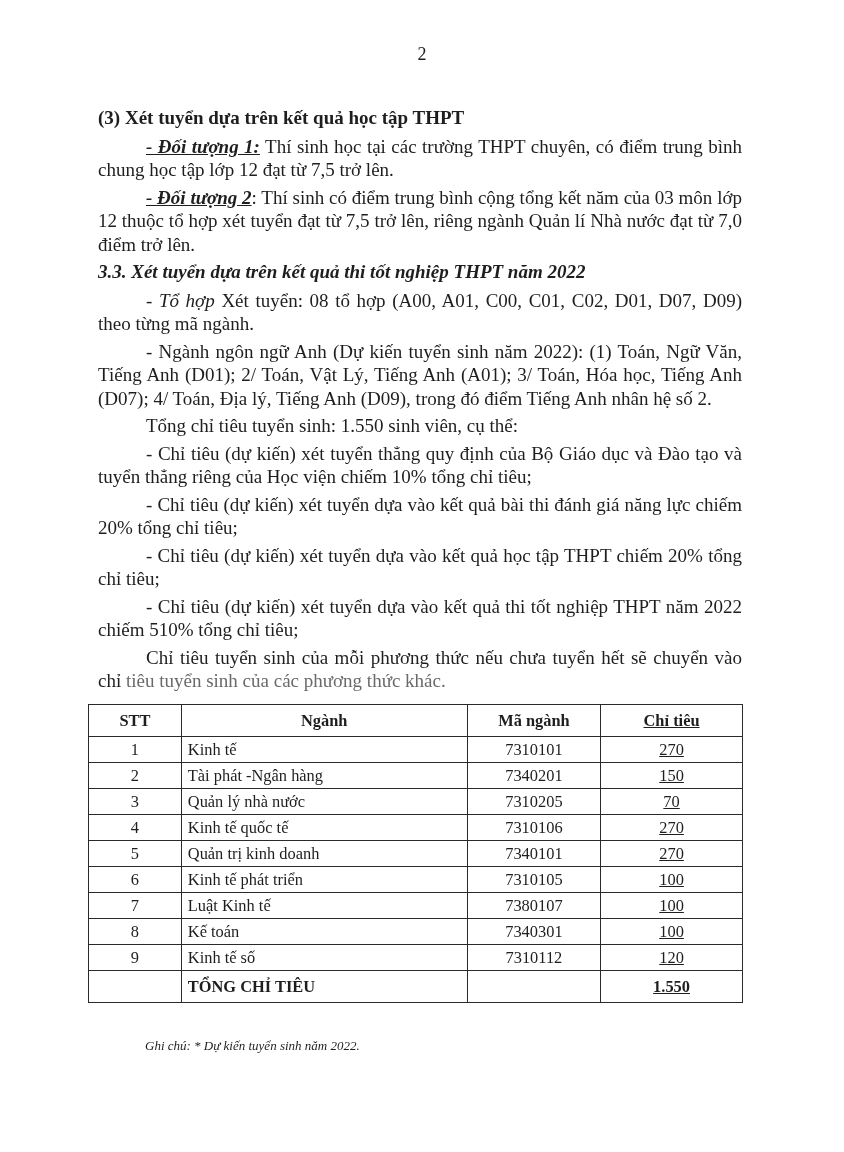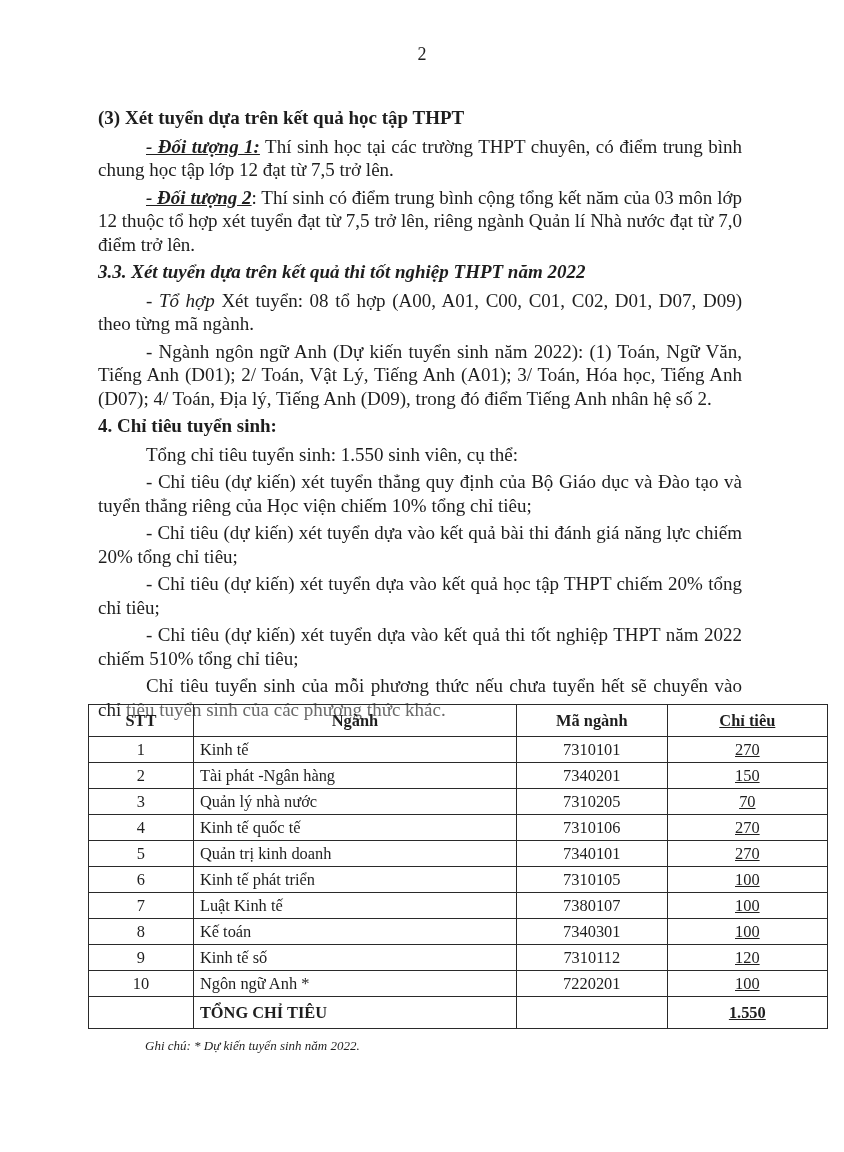--- a/index.html
+++ b/index.html
@@ -22,21 +22,21 @@
     .p { margin: 0 0 4px 0; text-align: justify; }
     .indent { text-indent: 48px; }
     .heading { font-weight: bold; margin: 0 0 5px 0; }
     .heading-italic { font-weight: bold; font-style: italic; margin: 0 0 5px 0; }
     .label-bi { font-weight: bold; font-style: italic; text-decoration: underline; }
     .label-i { font-style: italic; }
     .faded { color: #6a6a6a; }
 
     table.quota {
       position: absolute; top: 704px; left: 88px;
-      width: 740px; border-collapse: collapse;
+      width: 655px; border-collapse: collapse;
       font-size: 16.4px;
     }
     table.quota td, table.quota th {
       border: 1.5px solid #2a2a2a;
       padding: 0 6px; height: 25px;
     }
     table.quota th { font-weight: bold; height: 31px; text-align: center; }
     .c-stt { width: 74px; text-align: center; }
     .c-name { width: 255px; text-align: left; }
     .c-code { width: 112px; text-align: center; }
@@ -54,21 +54,20 @@
 
 <div class="content">
   <p class="heading">(3) Xét tuyển dựa trên kết quả học tập THPT</p>
   <p class="p indent"><span class="label-bi">- Đối tượng 1:</span><span> Thí sinh học tại các trường THPT chuyên, có điểm trung bình chung học tập lớp 12 đạt từ 7,5 trở lên.</span></p>
   <p class="p indent"><span class="label-bi">- Đối tượng 2</span><span>: Thí sinh có điểm trung bình cộng tổng kết năm của 03 môn lớp 12 thuộc tổ hợp xét tuyển đạt từ 7,5 trở lên, riêng ngành Quản lí Nhà nước đạt từ 7,0 điểm trở lên.</span></p>
 
   <p class="heading-italic">3.3. Xét tuyển dựa trên kết quả thi tốt nghiệp THPT năm 2022</p>
   <p class="p indent"><span class="label-i">- Tổ hợp</span><span> Xét tuyển: 08 tổ hợp (A00, A01, C00, C01, C02, D01, D07, D09) theo từng mã ngành.</span></p>
   <p class="p indent">- Ngành ngôn ngữ Anh (Dự kiến tuyển sinh năm 2022): (1) Toán, Ngữ Văn, Tiếng Anh (D01); 2/ Toán, Vật Lý, Tiếng Anh (A01); 3/ Toán, Hóa học, Tiếng Anh (D07); 4/ Toán, Địa lý, Tiếng Anh (D09), trong đó điểm Tiếng Anh nhân hệ số 2.</p>
 
-  <p class="heading">4. Chỉ tiêu tuyển sinh:</p>
   <p class="p indent">Tổng chỉ tiêu tuyển sinh: 1.550 sinh viên, cụ thể:</p>
   <p class="p indent">- Chỉ tiêu (dự kiến) xét tuyển thẳng quy định của Bộ Giáo dục và Đào tạo và tuyển thẳng riêng của Học viện chiếm 10% tổng chỉ tiêu;</p>
   <p class="p indent">- Chỉ tiêu (dự kiến) xét tuyển dựa vào kết quả bài thi đánh giá năng lực chiếm 20% tổng chỉ tiêu;</p>
   <p class="p indent">- Chỉ tiêu (dự kiến) xét tuyển dựa vào kết quả học tập THPT chiếm 20% tổng chỉ tiêu;</p>
   <p class="p indent">- Chỉ tiêu (dự kiến) xét tuyển dựa vào kết quả thi tốt nghiệp THPT năm 2022 chiếm 510% tổng chỉ tiêu;</p>
   <p class="p indent"><span>Chỉ tiêu tuyển sinh của mỗi phương thức nếu chưa tuyển hết sẽ chuyển vào chỉ </span><span class="faded">tiêu tuyển sinh của các phương thức khác.</span></p>
 </div>
 
 <table class="quota">
   <thead>
@@ -127,26 +126,20 @@
         <td class="c-name">Kế toán</td>
         <td class="c-code">7340301</td>
         <td class="c-quota">100</td>
       </tr>
       <tr>
         <td class="c-stt">9</td>
         <td class="c-name">Kinh tế số</td>
         <td class="c-code">7310112</td>
         <td class="c-quota">120</td>
       </tr>
-      <tr>
-        <td class="c-stt">10</td>
-        <td class="c-name">Ngôn ngữ Anh *</td>
-        <td class="c-code">7220201</td>
-        <td class="c-quota">100</td>
-      </tr>
     </tbody>
   <tfoot>
     <tr class="total">
       <td class="c-stt"></td>
       <td class="c-name">TỔNG CHỈ TIÊU</td>
       <td class="c-code"></td>
       <td class="c-quota">1.550</td>
     </tr>
   </tfoot>
 </table>

